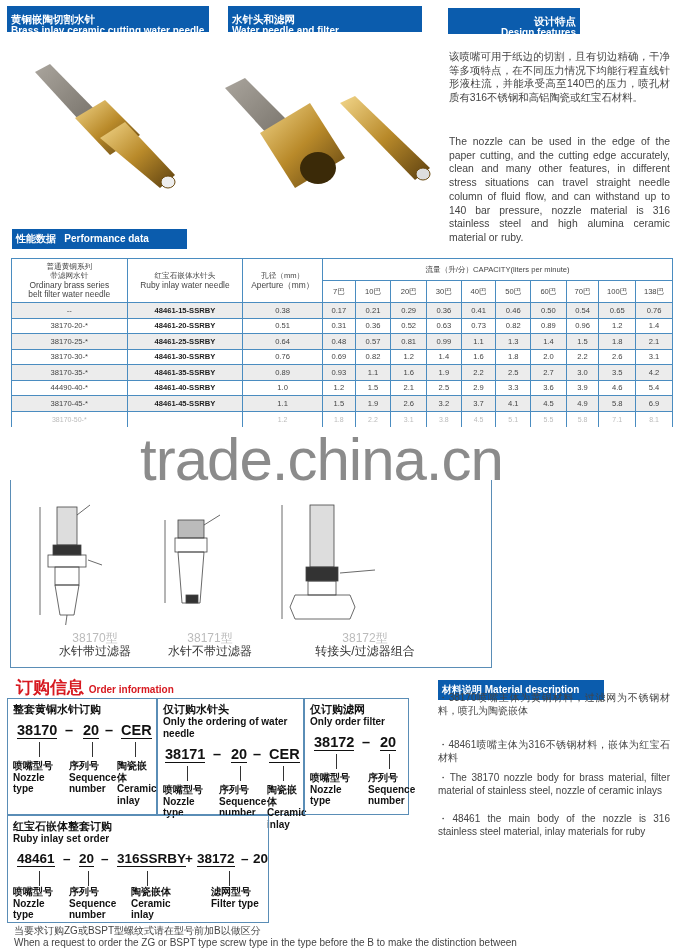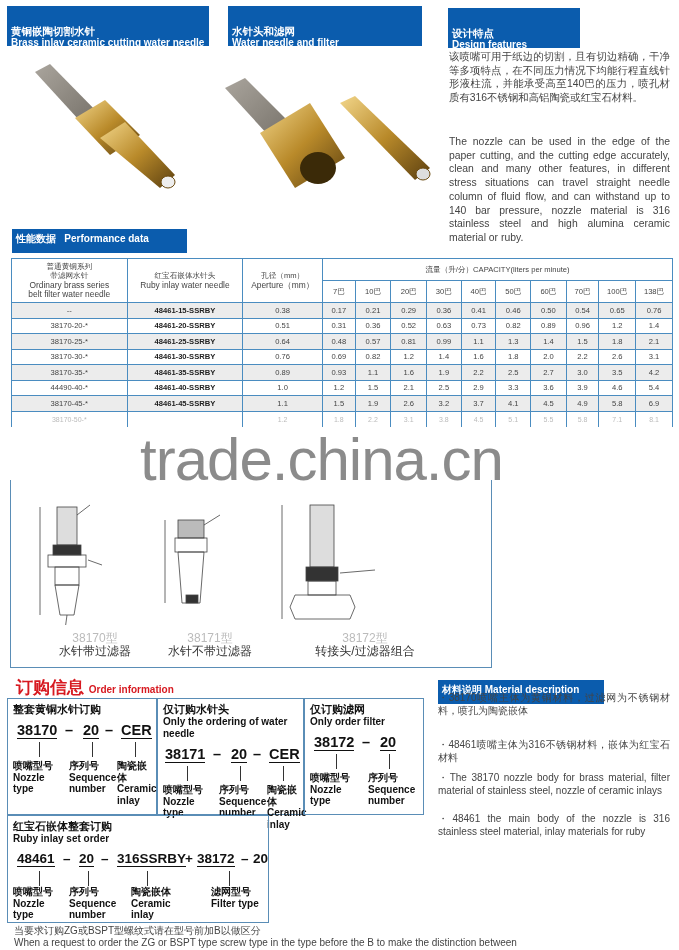--- a/index.html
+++ b/index.html
@@ -1,18 +1,18 @@
 <!DOCTYPE html>
 <html><head>
 <meta charset="utf-8">
 <style>
   * { box-sizing: border-box; margin: 0; padding: 0; }
   body { width: 679px; height: 950px; background: #fff; font-family: "Liberation Sans", "DejaVu Sans", sans-serif; color: #333; position: relative; overflow: hidden; }
   .abs { position: absolute; }
-  .bluebar { background: #0b5cad; color: #fff; font-weight: bold; line-height: 11px; font-size: 10px; padding: 20px 4px; }
+  .bluebar { background: #0b5cad; color: #fff; font-weight: bold; line-height: 11px; font-size: 10px; padding: 8px 4px; }
   .bluebar .cn { display: block; font-size: 10.5px; }
   .bluebar .en { display: block; font-size: 10px; }
   .desc { font-size: 10.4px; line-height: 13.7px; color: #444; text-align: justify; }
   table.perf { border-collapse: collapse; font-size: 7.6px; color: #444; position: absolute; left: 11px; top: 258px; width: 662px; }
   table.perf td, table.perf th { border: 1px solid #4a8cc0; text-align: center; font-weight: normal; height: 15.5px; padding: 0 1px; }
   table.perf tr.alt td { background: #ececec; }
   table.perf td.bold { font-weight: bold; color: #222; }
   table.perf th { line-height: 9.5px; }
   .fade-row td { color: #bbb; border-bottom: none !important; height: 10px; font-size: 7px; }
   .watermark { position: absolute; left: 140px; top: 425px; font-size: 60px; color: #7f7f7f; letter-spacing: -1px; opacity: 0.9; font-family: "Liberation Sans", sans-serif; }
@@ -37,21 +37,21 @@
 <body>
 
 <div class="abs bluebar" style="left:7px;top:6px;width:202px;height:26px;">
   <span class="cn">黄铜嵌陶切割水针</span>
   <span class="en">Brass inlay ceramic cutting water needle</span>
 </div>
 <div class="abs bluebar" style="left:228px;top:6px;width:194px;height:26px;">
   <span class="cn">水针头和滤网</span>
   <span class="en">Water needle and filter</span>
 </div>
-<div class="abs bluebar" style="left:448px;top:8px;width:132px;height:26px;">
+<div class="abs bluebar" style="left:448px;top:8px;width:132px;height:26px;text-align:right;">
   <span class="cn">设计特点</span>
   <span class="en">Design features</span>
 </div>
 
 <svg class="abs" style="left:30px;top:60px" width="150" height="135">
   <defs>
     <linearGradient id="brass" x1="0" y1="0" x2="1" y2="1">
       <stop offset="0" stop-color="#f2d68a"></stop>
         <stop offset="0.5" stop-color="#b98a2a"></stop>
         <stop offset="1" stop-color="#5c4010"></stop>
@@ -354,21 +354,21 @@
         <div>number</div>
       </div>
     <div class="lbl" style="left:104px">
         <div class="c">陶瓷嵌体</div>
         <div>Ceramic</div>
         <div>inlay</div>
       </div>
   </div>
 </div>
 
-<div class="obox" style="left:304px;top:698px;width:120px;height:117px;">
+<div class="obox" style="left:304px;top:698px;width:105px;height:117px;">
   <div class="h-cn">仅订购滤网</div>
   <div class="h-en">Only order filter</div>
   <div class="code">
     <span class="u" style="left:4px">38172</span>
     <span style="left:52px">–</span>
     <span class="u" style="left:70px">20</span>
     <div class="vline" style="left:26px"></div>
       <div class="vline" style="left:79px"></div>
   </div>
   <div style="position:relative;height:45px;margin-top:18px;">

